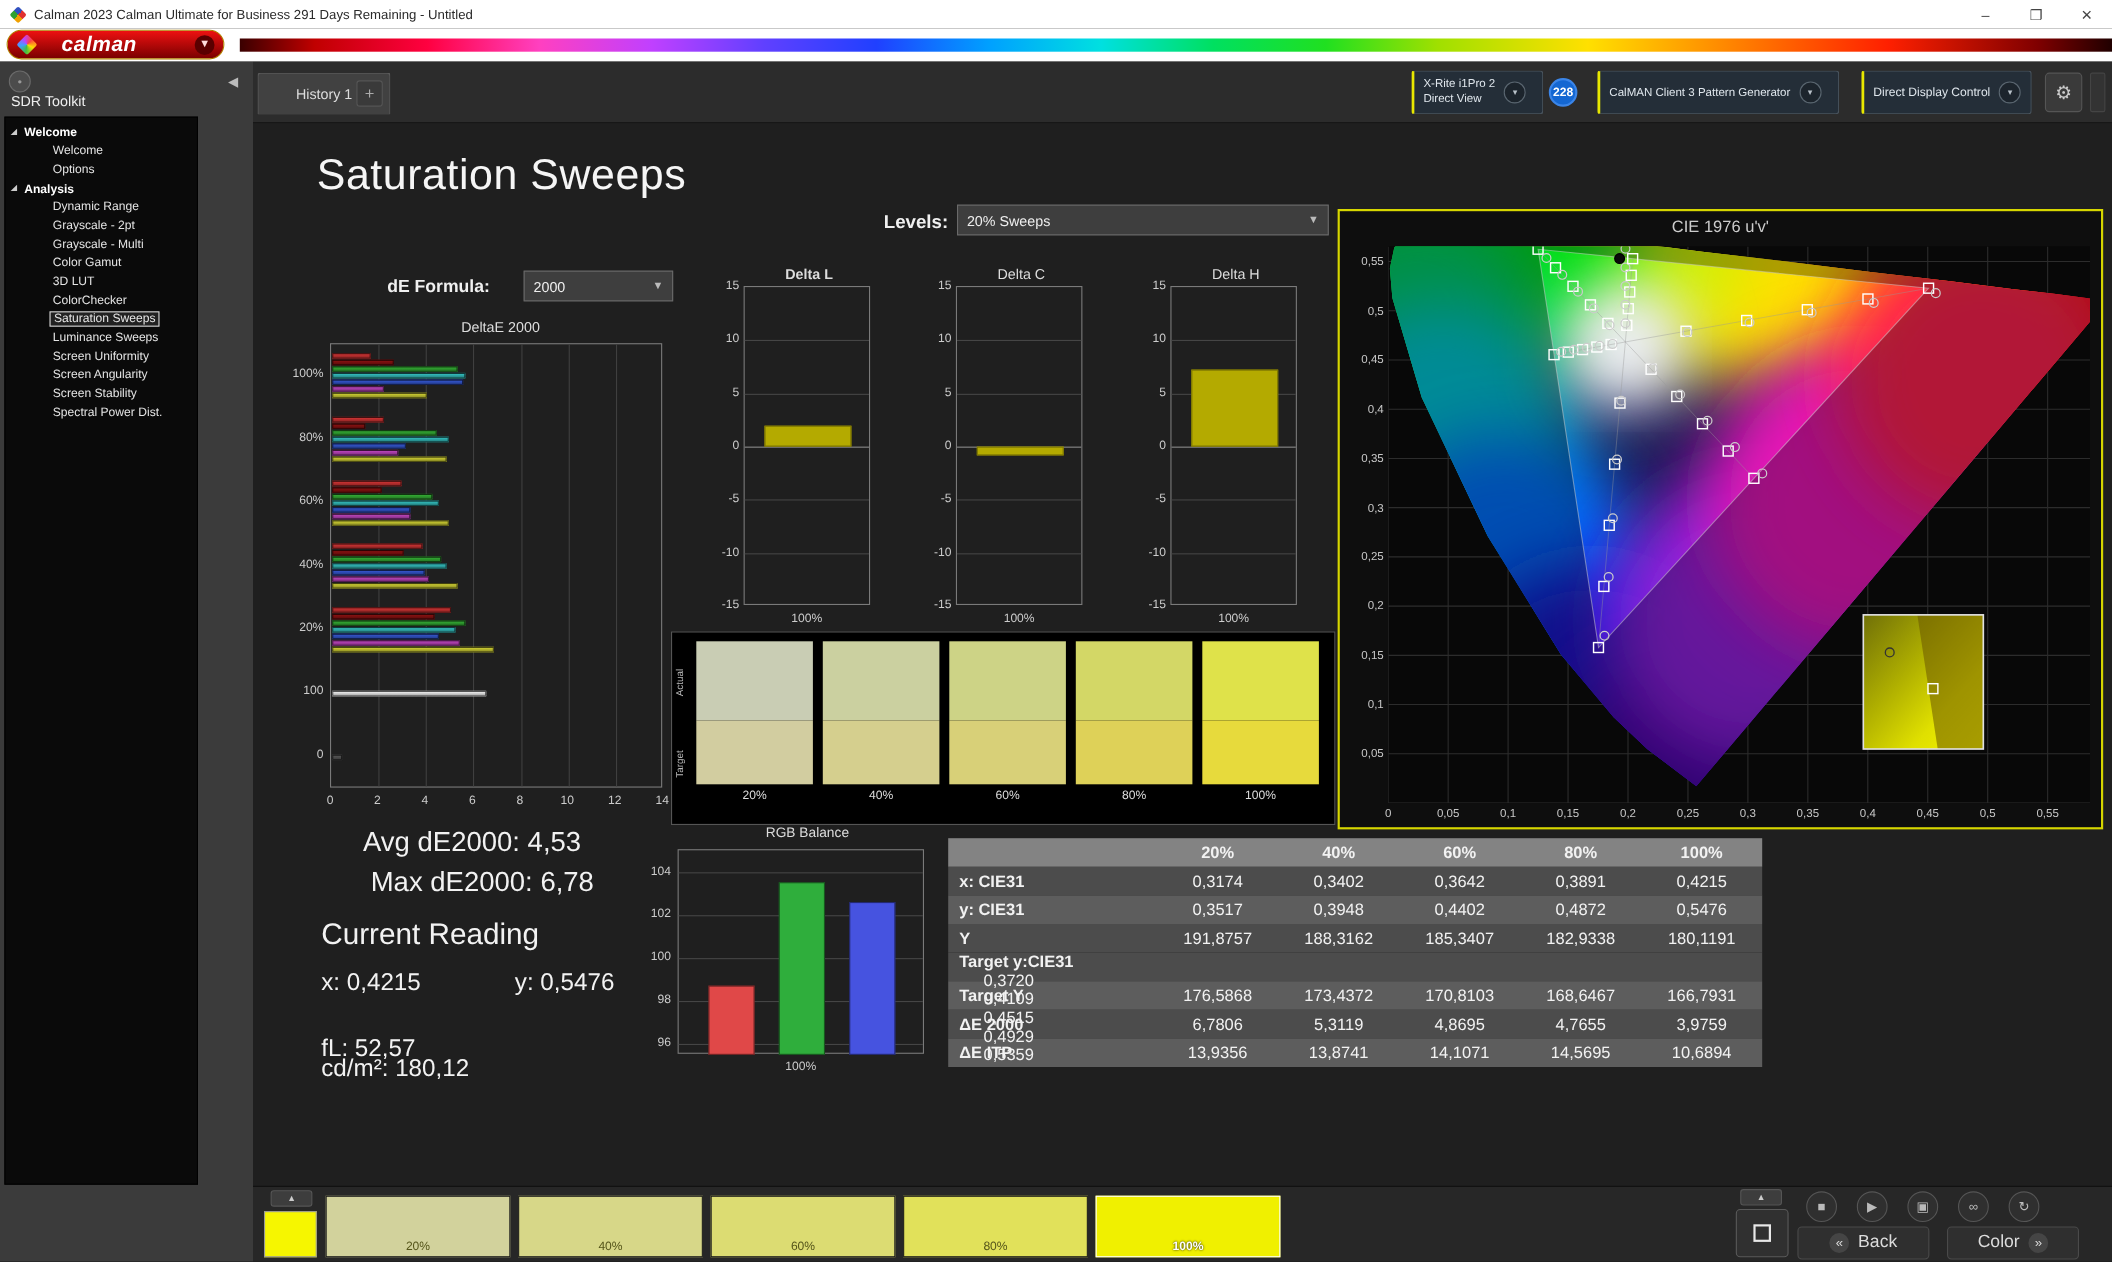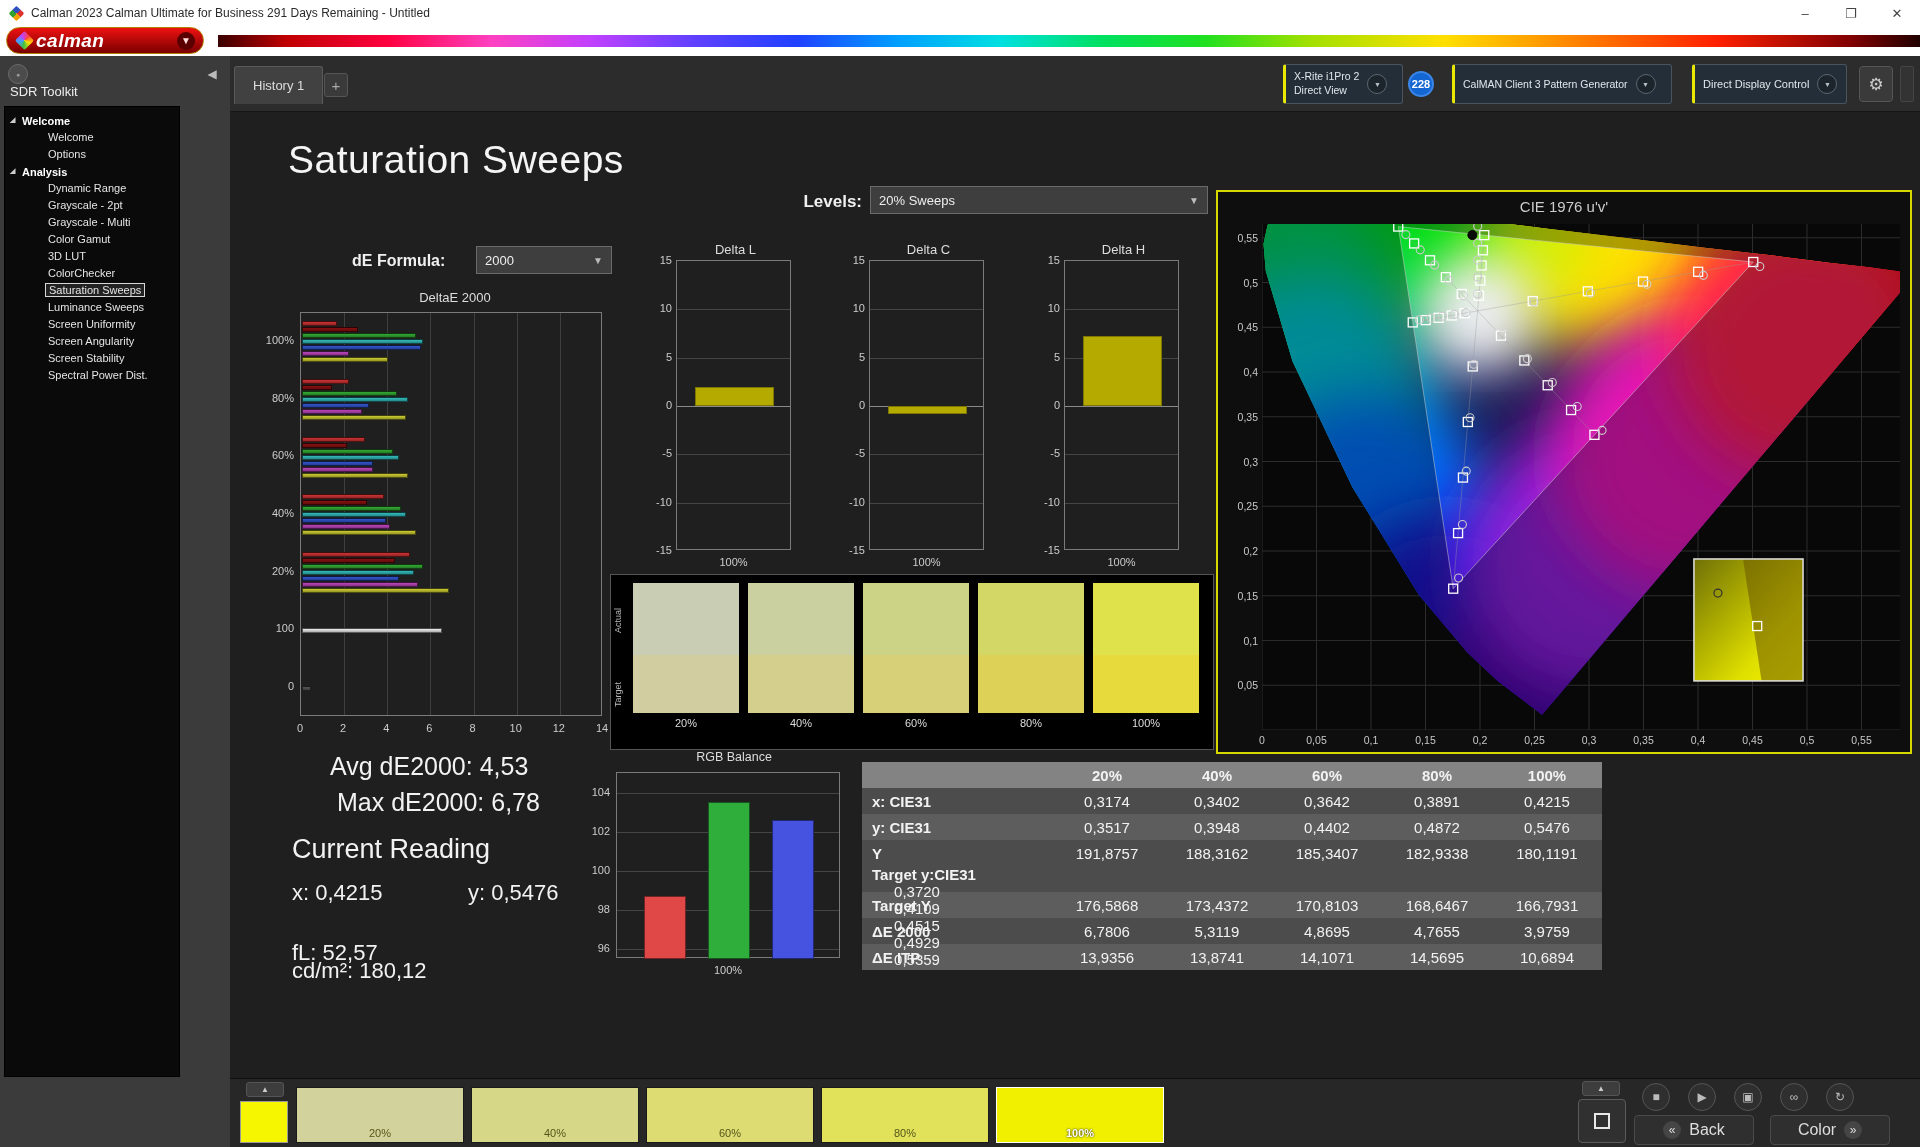--- a/index.html
+++ b/index.html
@@ -21,27 +21,27 @@
   .rainbow { position:absolute; left:218px; right:0; top:9px; height:12px;
     background:linear-gradient(90deg,#3a0000 0%,#c00000 4%,#ff0040 10%,#ff40c0 16%,#c040ff 22%,
       #6040ff 28%,#2040ff 34%,#00a0ff 40%,#00e0e0 46%,#00e060 52%,#20e020 58%,#a0e000 64%,
       #ffe000 72%,#ff8000 80%,#ff2000 88%,#800000 96%,#200000 100%); }
   .logo-badge { position:absolute; left:6px; top:1px; width:198px; height:27px; border-radius:14px;
     background:linear-gradient(180deg,#ee1111,#7a0000); border:1px solid #b08000;
     display:flex; align-items:center; padding:0 8px 0 10px; cursor:pointer; }
   .logo-diamond { width:15px; height:15px; border-radius:2px;
     background:conic-gradient(#ff4040,#ffe000,#40c040,#40a0ff,#c040ff,#ff4040);
     transform:rotate(45deg) scale(.9); }
-  .logo-text { color:#fff; font-weight:bold; font-style:italic; font-size:19px; margin-left:4px; letter-spacing:.5px; }
+  .logo-text { color:#fff; font-weight:bold; font-style:italic; font-size:19px; margin-left:24px; letter-spacing:.5px; }
   .logo-drop { margin-left:auto; width:18px; height:18px; border-radius:50%; background:#5a0000;
     color:#ffdddd; font-size:10px; display:flex; align-items:center; justify-content:center; }
   
   .tabbar { position:absolute; left:230px; top:56px; width:1690px; height:56px; background:#2c2c2c;
             border-bottom:1px solid #161616; }
-  .tab { position:absolute; left:4px; top:10px; height:38px; padding:0 18px; background:#414141;
+  .tab { position:absolute; left:4px; top:10px; height:38px; padding:0 34px; background:#414141;
          border:1px solid #5a5a5a; border-bottom:none; border-radius:3px 3px 0 0; color:#ddd;
          font-size:13px; display:flex; align-items:center; cursor:pointer; }
   .tab-add { position:absolute; left:94px; top:17px; width:24px; height:24px; background:#3a3a3a;
              border:1px solid #555; border-radius:3px; color:#aaa; font-size:15px;
              display:flex; align-items:center; justify-content:center; cursor:pointer; }
   .device { position:absolute; top:8px; height:40px; background:#242e38; border:1px solid #49545e;
             border-left:3px solid #e8e800; border-radius:3px; color:#dfe6ec; display:flex;
             align-items:center; padding:0 6px 0 8px; cursor:pointer; }
   .dev-lines { font-size:10.5px; line-height:1.3; }
   .dev-one { font-size:11px; white-space:nowrap; overflow:hidden; }
@@ -305,21 +305,21 @@
         <div class="tick" style="left: 0px; width: 34px; text-align: right; top: 43.8571px;">100%</div>
         <div class="tick" style="left: 0px; width: 34px; text-align: right; top: 101.571px;">80%</div>
         <div class="tick" style="left: 0px; width: 34px; text-align: right; top: 159.286px;">60%</div>
         <div class="tick" style="left: 0px; width: 34px; text-align: right; top: 217px;">40%</div>
         <div class="tick" style="left: 0px; width: 34px; text-align: right; top: 274.714px;">20%</div>
         <div class="tick" style="left: 0px; width: 34px; text-align: right; top: 332.429px;">100</div>
         <div class="tick" style="left: 0px; width: 34px; text-align: right; top: 390.143px;">0</div>
       </div>
 
     <div class="chart" id="deltaL" style="left:420px; top:130px; width:145px; height:334px;">
-      <div class="chart-title" style="left:26px;">Delta L</div>
+      <div class="chart-title" style="left:26px;font-weight:bold;">Delta L</div>
       <div class="plot" style="left:26px; top:18px; width:115px; height:290px;">
           <div class="gline-h" style="top: 48.3333px;"></div>
           <div class="gline-h" style="top: 96.6667px;"></div>
           <div class="gline-h" style="top: 145px; background: rgb(138, 138, 138);"></div>
           <div class="gline-h" style="top: 193.333px;"></div>
           <div class="gline-h" style="top: 241.667px;"></div>
           <div class="dbar" style="left: 18px; width: 79px; background: rgb(180, 170, 0); top: 125.667px; height: 19.3333px;"></div>
         </div>
       <div class="tick" style="left:26px; width:115px; top:314px; text-align:center;">100%</div>
     <div class="tick" style="left: 0px; width: 22px; text-align: right; top: 12px;">15</div>

